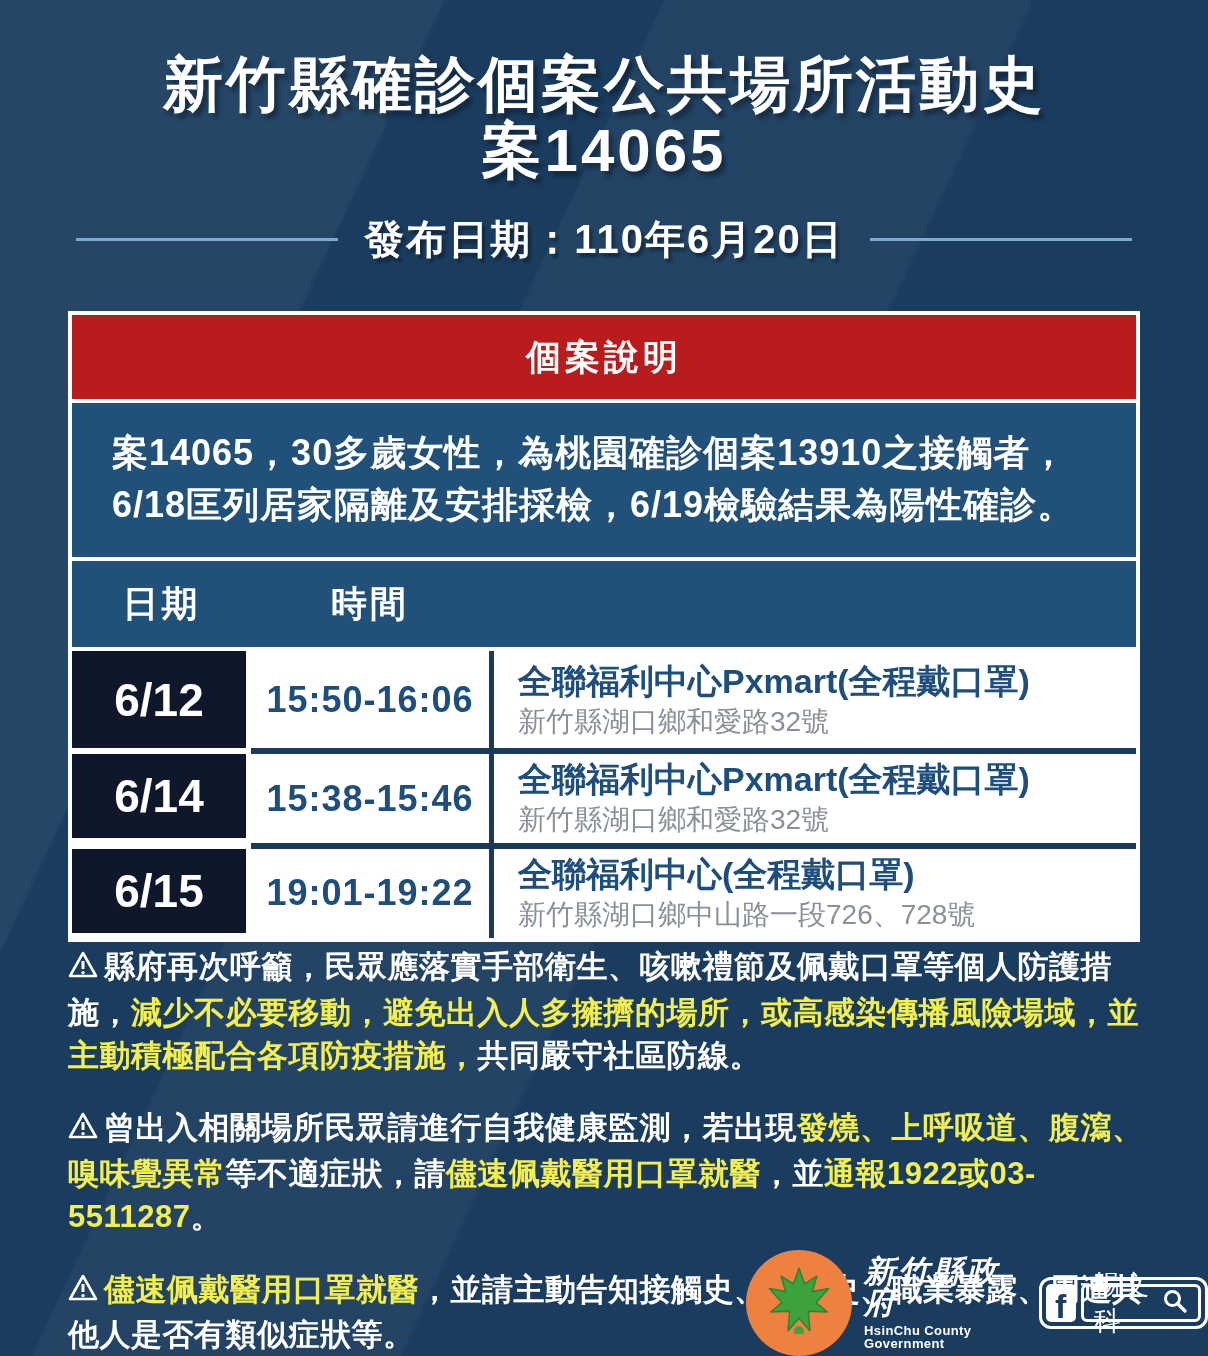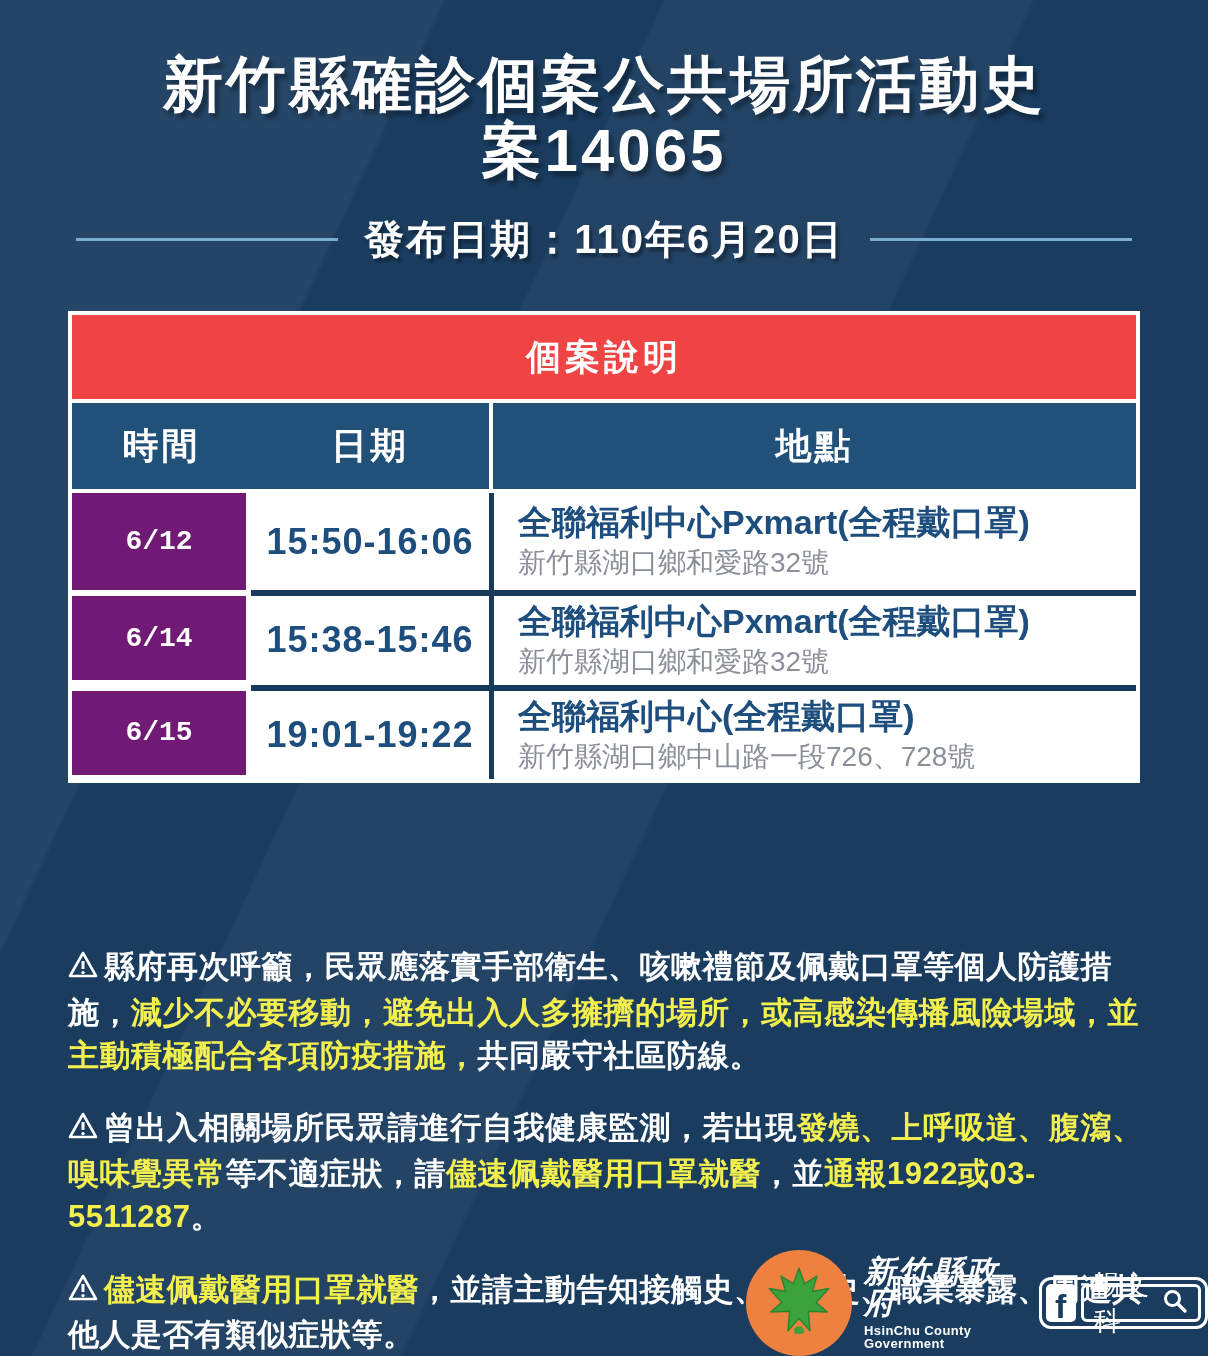--- a/index.html
+++ b/index.html
@@ -40,21 +40,21 @@
   }
   
   .board{
     position:relative;
     width:1072px;margin:44px auto 0;
     border:4px solid #fff;
     background:#215179;
   }
   .case-header{
     height:88px;display:flex;align-items:center;justify-content:center;
-    background:#ef4444;border-bottom:4px solid #fff;
+    background:#b91c1c;border-bottom:4px solid #fff;
     font-size:35px;font-weight:bold;letter-spacing:4px;
   }
   .case-body{
     background:#215179;border-bottom:4px solid #fff;
     padding:24px 40px 26px 40px;
     font-size:36px;font-weight:bold;line-height:1.45;letter-spacing:1px;
   }
   .sched-header{
     display:grid;grid-template-columns:179px 238px 1fr;
     background:#215179;border-bottom:4px solid #fff;
@@ -62,23 +62,23 @@
   .sched-header .hcell{
     height:86px;display:flex;align-items:center;justify-content:center;
     font-size:36px;font-weight:bold;letter-spacing:3px;
   }
   .sched-header .h-place{border-left:4px solid #fff;}
   .srow{display:grid;grid-template-columns:179px 238px 1fr;background:#fff;}
   .srow + .srow .cell-date{border-top:6px solid #fff;}
   .srow + .srow .cell-time,
   .srow + .srow .cell-place{border-top:6px solid #1a3a5c;}
   .cell-date{
-    height:97px;background:#701a75;color:#fff;border-right:5px solid #fff;
+    height:97px;background:#0f172a;color:#fff;border-right:5px solid #fff;
     display:flex;align-items:center;justify-content:center;
-    font-size:28px;font-weight:bold;font-family:Liberation Mono, monospace;
+    font-size:46px;font-weight:bold;
   }
   .srow + .srow .cell-date{height:90px;}
   .cell-time{
     background:#fff;color:#1d4e7e;
     display:flex;align-items:center;justify-content:center;
     font-size:36px;font-weight:bold;letter-spacing:1px;
   }
   .cell-place{
     background:#fff;border-left:5px solid #1a3a5c;
     display:flex;flex-direction:column;justify-content:center;
@@ -138,25 +138,28 @@
     <div class="t2">案14065</div>
     <div class="pubrow">
       <div class="rule"></div>
       <div class="pub">發布日期：110年6月20日</div>
       <div class="rule"></div>
     </div>
   </div>
 
   <div class="board">
     <div class="case-header">個案說明</div>
+    <div class="case-body">
+      <div>案14065，30多歲女性，為桃園確診個案13910之接觸者，</div>
+      <div>6/18匡列居家隔離及安排採檢，6/19檢驗結果為陽性確診。</div>
+    </div>
 
     <div class="sched-header">
+      <div class="hcell">日期</div>
       <div class="hcell">時間</div>
-      <div class="hcell">日期</div>
-      <div class="hcell h-place">地點</div>
     </div>
 
     <div class="srow">
       <div class="cell-date">6/12</div>
       <div class="cell-time">15:50-16:06</div>
       <div class="cell-place">
         <div class="place-name">全聯福利中心Pxmart(全程戴口罩)</div>
         <div class="place-addr">新竹縣湖口鄉和愛路32號</div>
       </div>
     </div>

